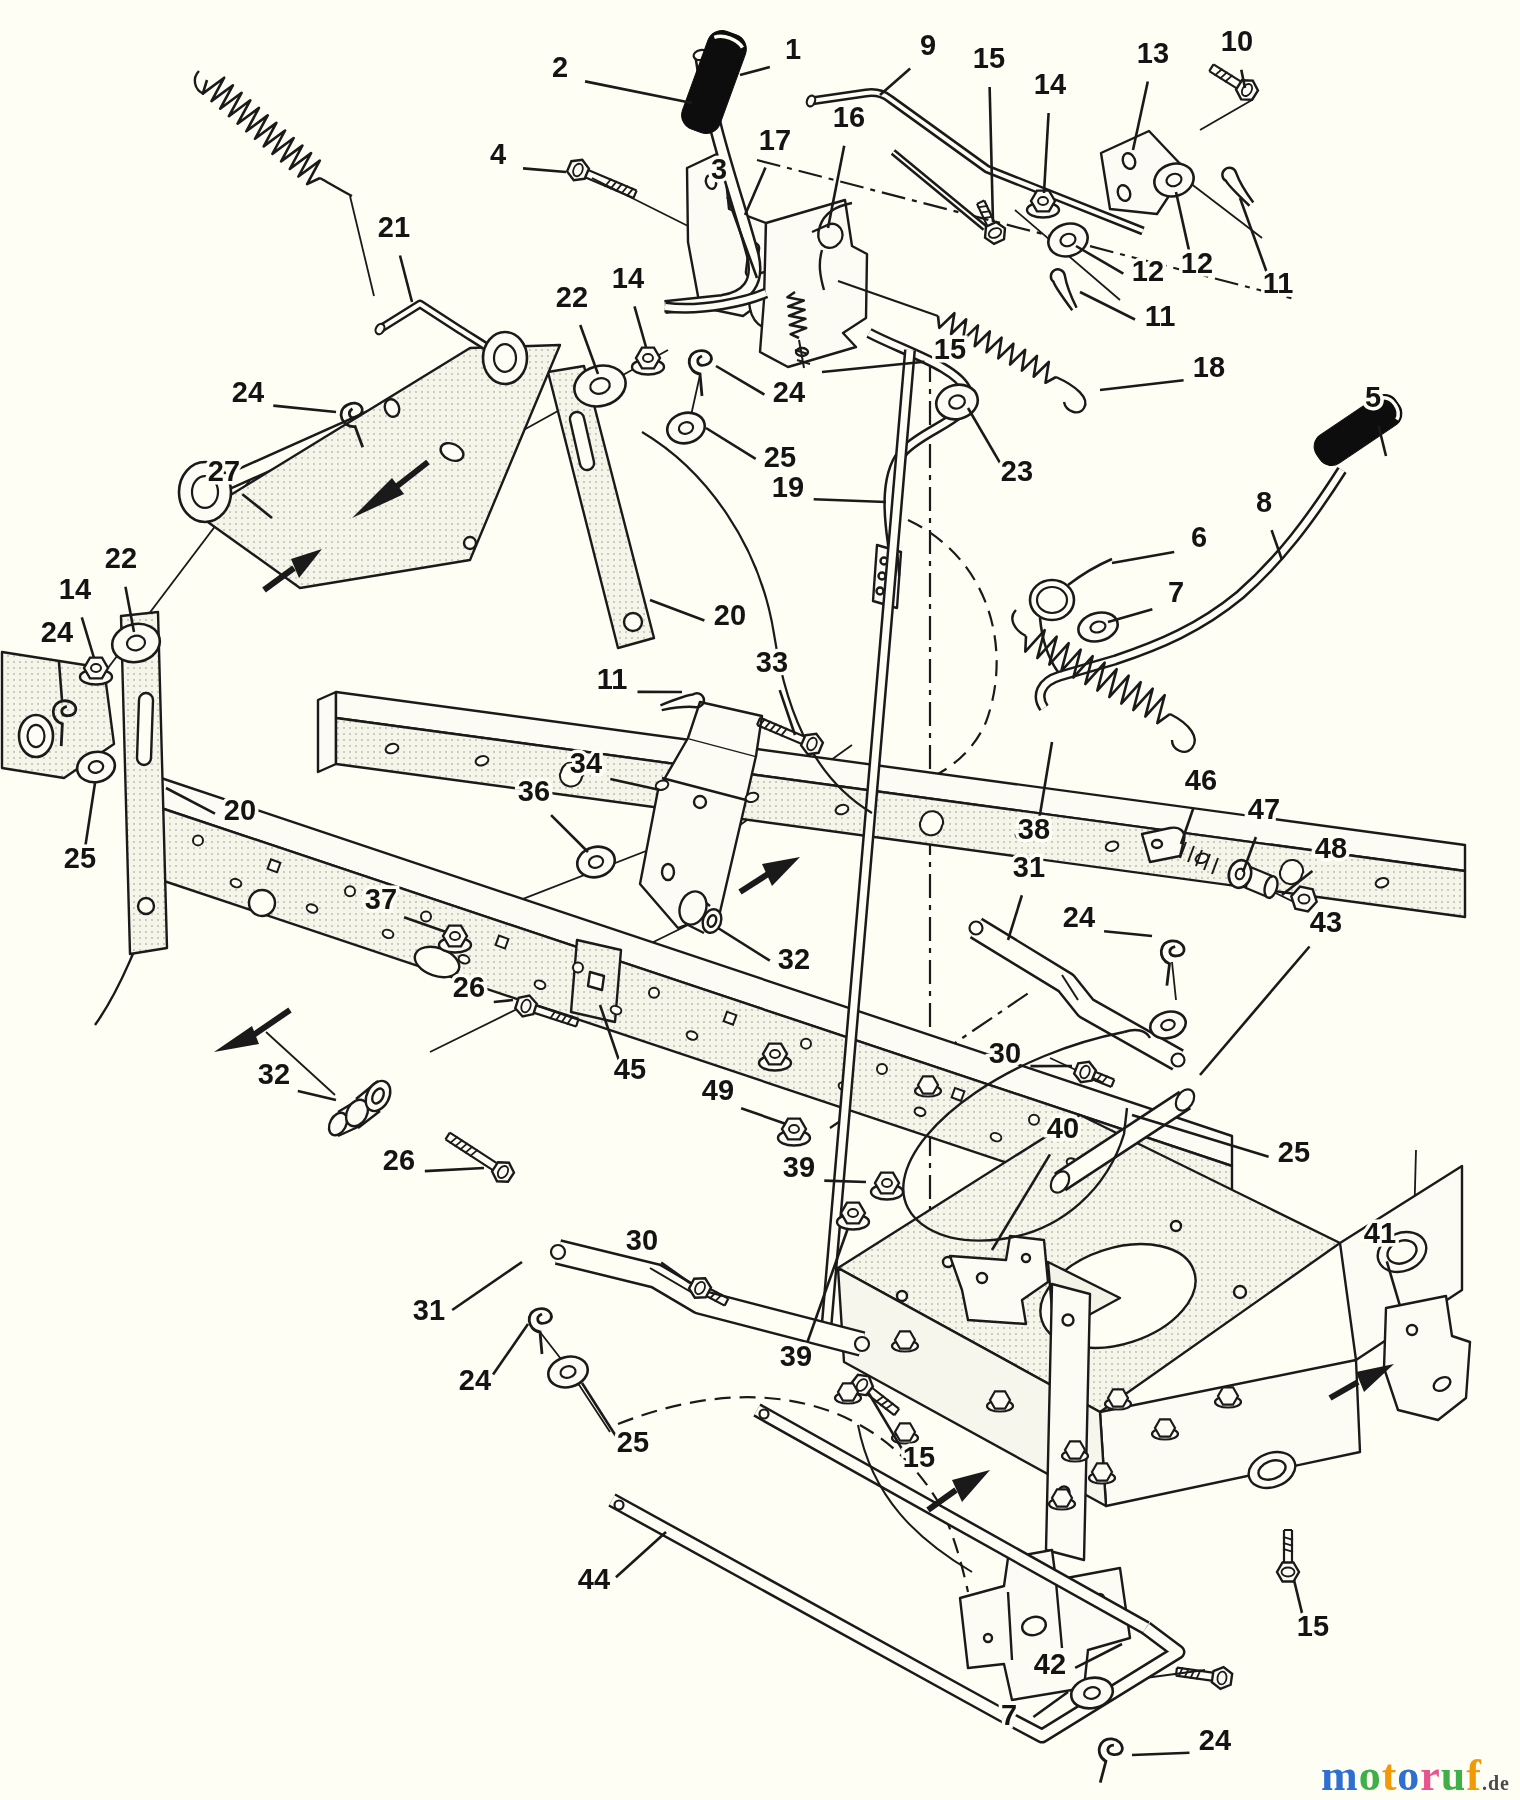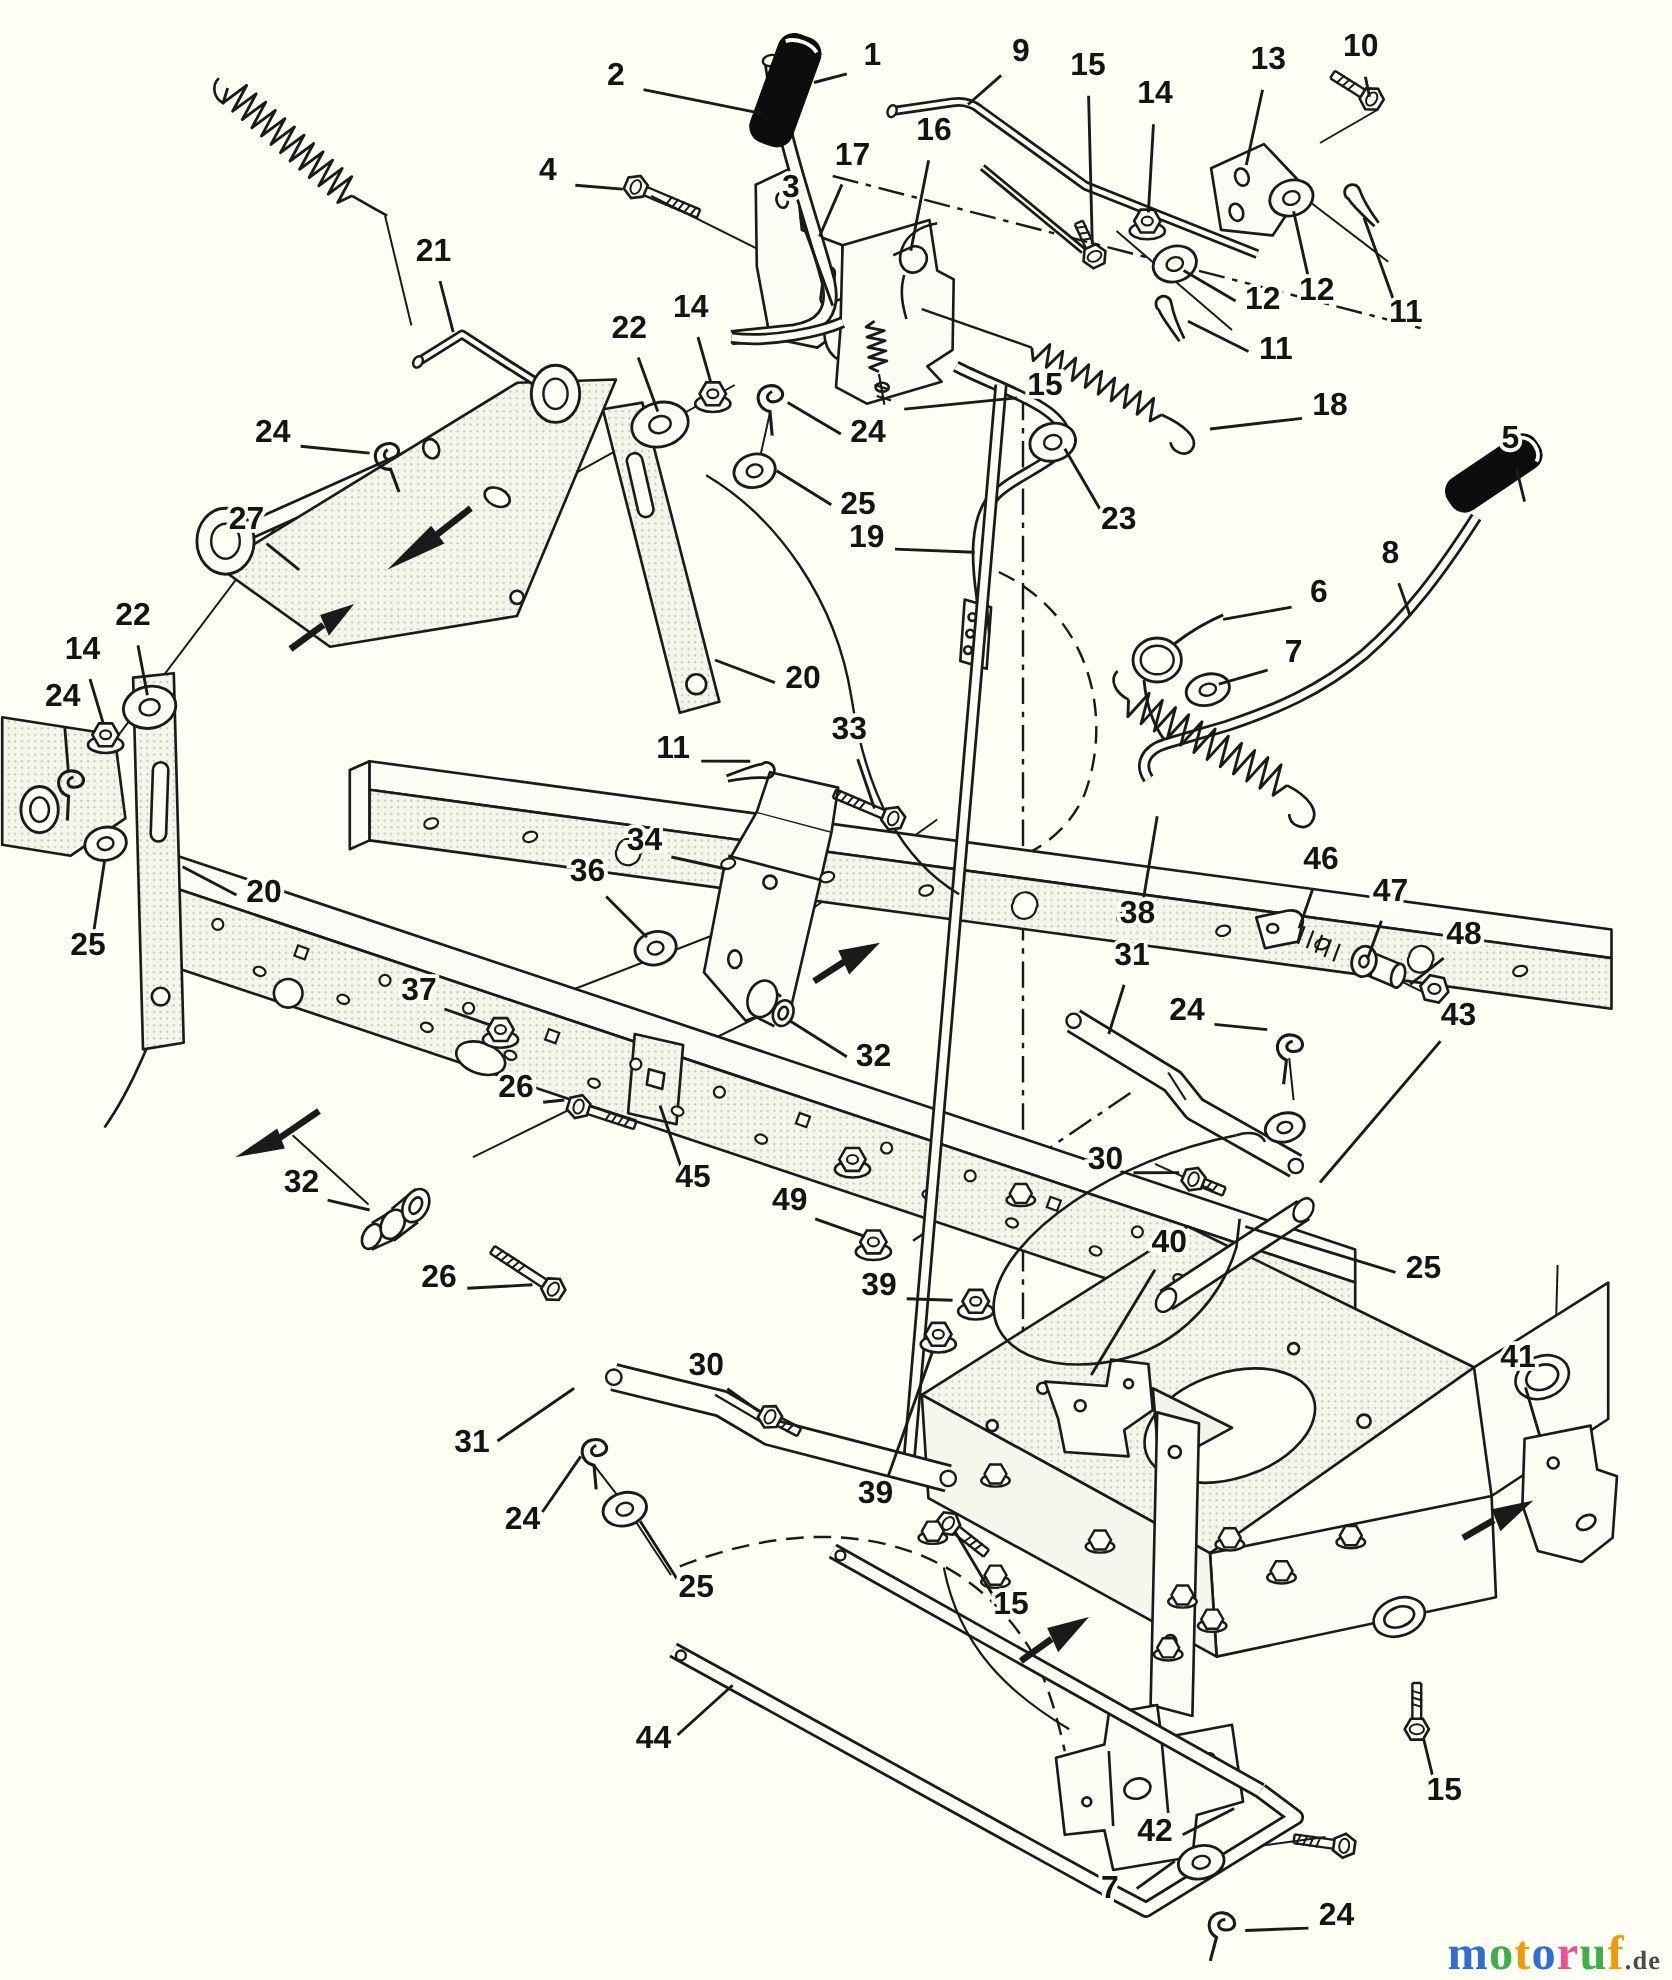--- a/index.html
+++ b/index.html
@@ -1,20 +1,20 @@
 <!DOCTYPE html>
 <html><head>
 <meta charset="utf-8">
 <style>
   html,body{margin:0;padding:0;background:#ffffff;font-family:"Liberation Sans",sans-serif;}
   #stage{position:relative;margin:0 auto;overflow:hidden;}
   #diagram{position:absolute;left:0;top:0;}
   #watermark{position:absolute;right:10px;bottom:2px;font-family:"Liberation Serif",serif;
              font-weight:bold;font-size:44px;letter-spacing:1px;line-height:1;user-select:none;}
-  #watermark .suffix{font-size:24px;font-weight:bold;}
+  #watermark .suffix{font-size:20px;font-weight:bold;}
   .co-text{font-family:"Liberation Sans",sans-serif;font-weight:600;font-size:29px;fill:#141414;
            paint-order:stroke;stroke:#fffef4;stroke-width:7px;text-anchor:middle;}
 </style>
 </head>
 <body>
 
 <div id="stage" style="width: 1520px; height: 1800px; background: rgb(255, 254, 244);">
   <svg id="diagram" xmlns="http://www.w3.org/2000/svg" width="1520" height="1800" viewBox="0 0 1520 1800">
     <defs>
       <pattern id="dots" width="6" height="6" patternUnits="userSpaceOnUse">

